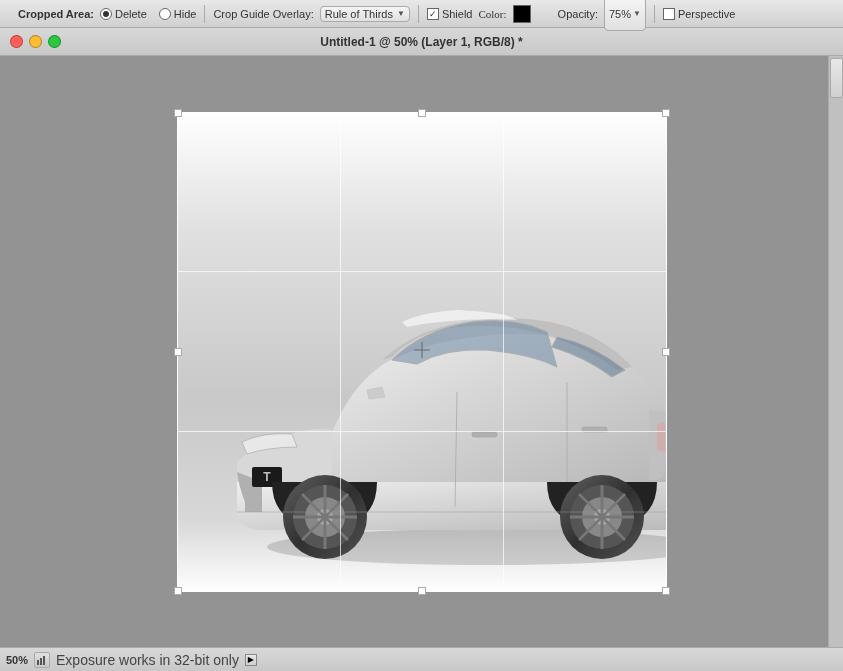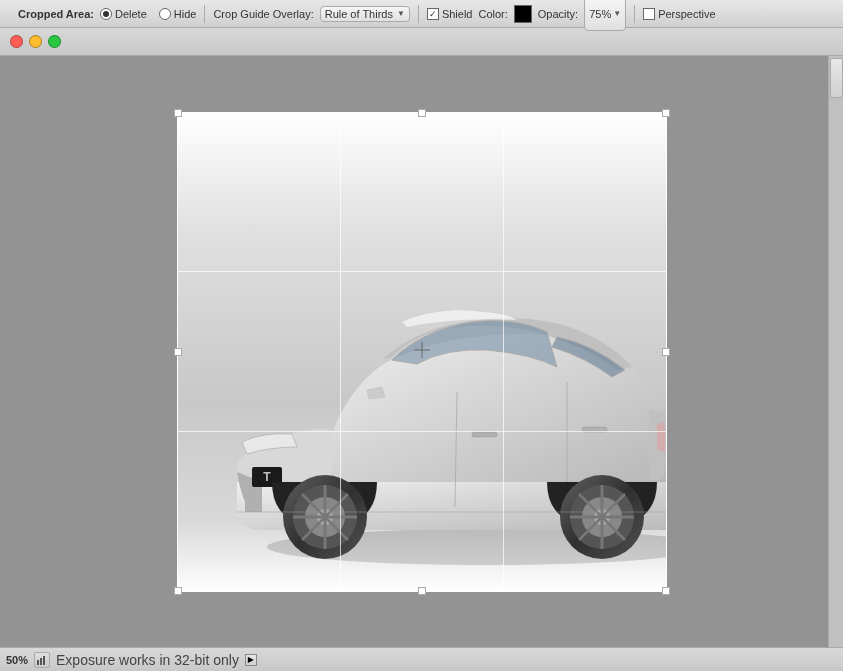--- a/index.html
+++ b/index.html
@@ -368,43 +368,44 @@
     <span class="dropdown-arrow">▼</span>
   </div>
 
   <div class="separator"></div>
 
   <div class="checkbox-item">
     <div class="checkbox-box">✓</div>
     <span>Shield</span>
   </div>
 
-  <span style="color:#333;">Color:</span>
+  <span style="color:#333;font-family:Liberation Serif, serif;">Color:</span>
   <div class="color-swatch"></div>
 
-  <span style="color:#333;">Opacity:</span>
+  <span style="color:#333;margin-left:21px;">Opacity:</span>
   <div class="opacity-select">
     <span>75%</span>
     <span class="dropdown-arrow">▼</span>
   </div>
 
   <div class="separator"></div>
 
   <div class="checkbox-item">
     <div class="checkbox-box"></div>
     <span>Perspective</span>
   </div>
 </div>
 
 <div class="titlebar">
   <div class="window-buttons">
     <div class="win-btn close"></div>
     <div class="win-btn minimize"></div>
     <div class="win-btn maximize"></div>
   </div>
+  <span class="title-text">Untitled-1 @ 50% (Layer 1, RGB/8) *</span>
 </div>
 
 <div class="canvas-area">
 
   <div class="full-image-area">
 
     <svg class="car-svg" viewBox="0 0 490 480" xmlns="http://www.w3.org/2000/svg">
 
       <defs>
         <linearGradient id="bgGrad" x1="0%" y1="0%" x2="0%" y2="100%">

